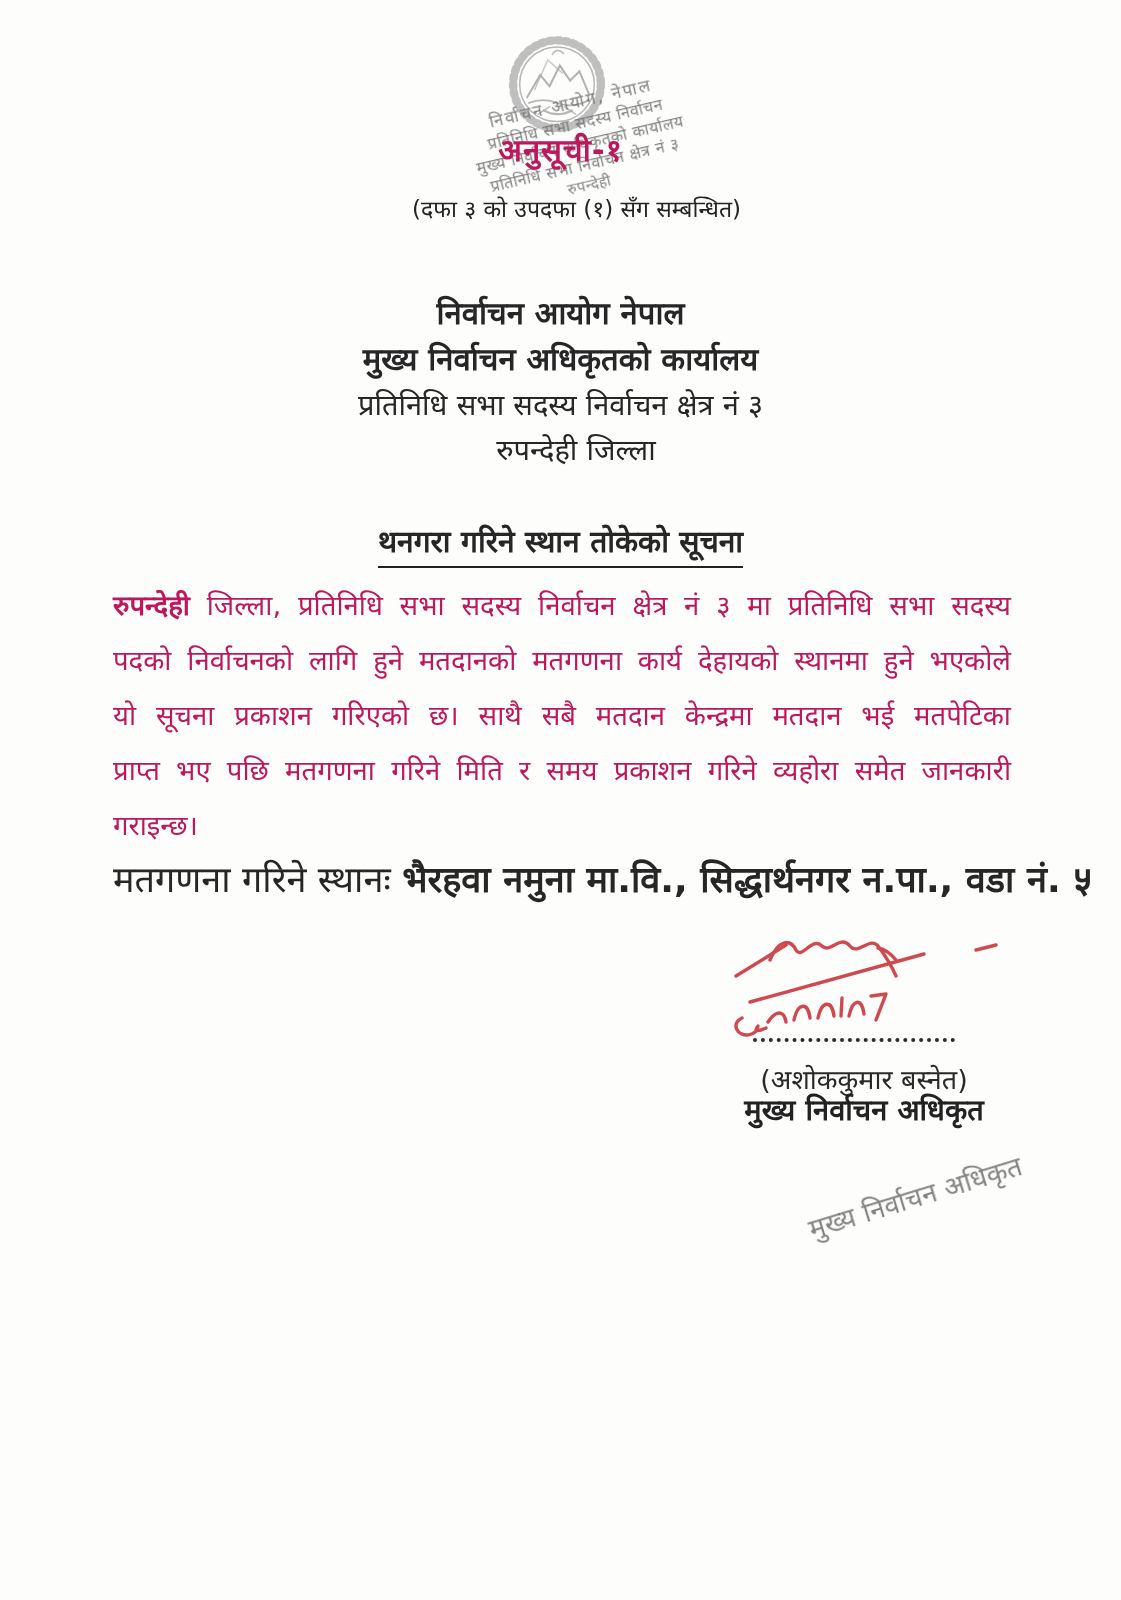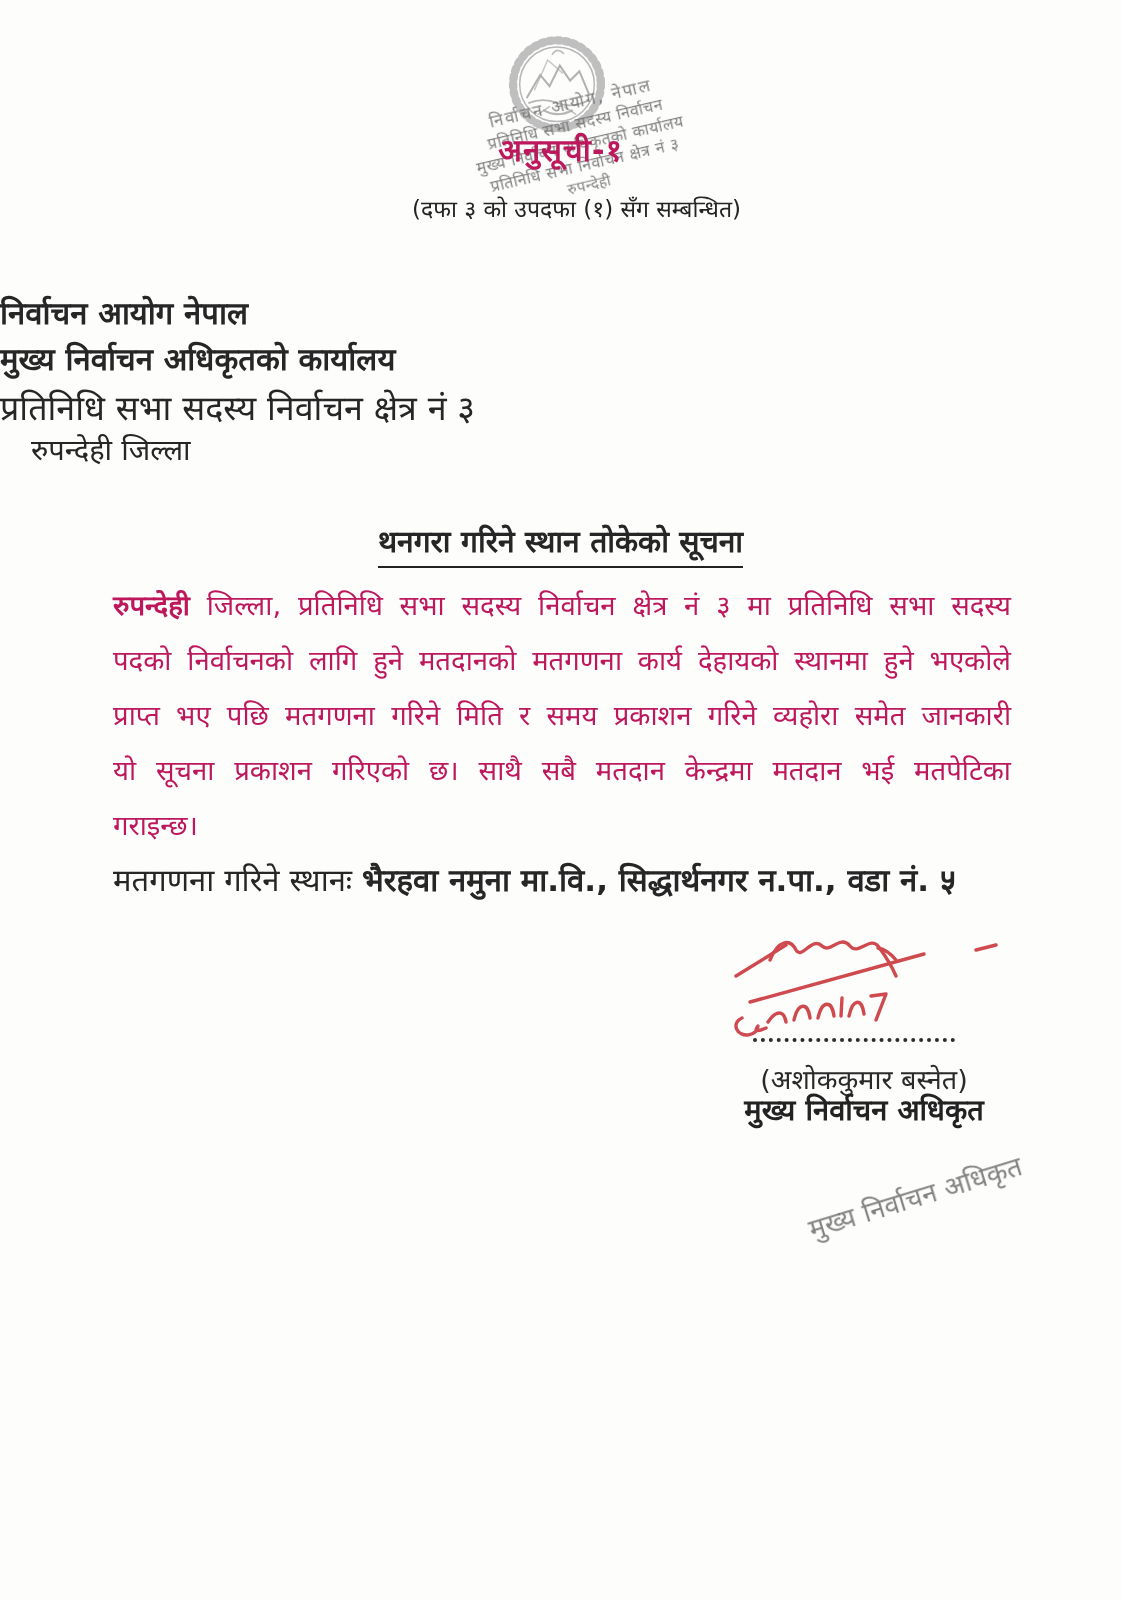--- a/index.html
+++ b/index.html
@@ -53,24 +53,24 @@
   .section-ref {
     position: absolute;
     left: 16px; top: 192px;
     width: 1121px;
     text-align: center;
     font-size: 23px;
     color: #242424;
     z-index: 2;
   }
   
-  .letterhead { position: absolute; left: 0; width: 1121px; text-align: left; }
+  .letterhead { position: absolute; left: 0; width: 1121px; text-align: center; }
   .lh-1 { top: 291px; font-size: 31px; font-weight: bold; }
   .lh-2 { top: 337px; font-size: 31px; font-weight: bold; }
-  .lh-3 { top: 384px; font-size: 34px; }
+  .lh-3 { top: 384px; font-size: 29px; }
   .lh-4 { top: 429px; font-size: 29px; padding-left: 31px; }
   
   .notice-title-wrap {
     position: absolute;
     left: 0; top: 520px;
     width: 1121px;
     text-align: center;
   }
   .notice-title {
     display: inline-block;
@@ -94,21 +94,21 @@
     text-align-last: justify;
     white-space: normal;
   }
   .body-line.last { text-align-last: left; }
   .lead-bold { font-weight: bold; }
   
   .location-line {
     position: absolute;
     left: 113px; top: 860px;
     width: 950px;
-    font-size: 31px;
+    font-size: 36px;
     line-height: 40px;
     white-space: nowrap;
   }
   .location-value { font-weight: bold; }
   
   .signature-svg {
     position: absolute;
     left: 728px; top: 918px;
     width: 278px; height: 140px;
     z-index: 3;
@@ -184,22 +184,22 @@
   <div class="letterhead lh-3">प्रतिनिधि सभा सदस्य निर्वाचन क्षेत्र नं ३</div>
   <div class="letterhead lh-4">रुपन्देही जिल्ला</div>
 
   <div class="notice-title-wrap">
     <span class="notice-title">थनगरा गरिने स्थान तोकेको सूचना</span>
   </div>
 
   <div class="body-para">
     <div class="body-line"><span class="lead-bold">रुपन्देही</span><span> जिल्ला, प्रतिनिधि सभा सदस्य निर्वाचन क्षेत्र नं ३ मा प्रतिनिधि सभा सदस्य</span></div>
     <div class="body-line">पदको निर्वाचनको लागि हुने मतदानको मतगणना कार्य देहायको स्थानमा हुने भएकोले</div>
+    <div class="body-line">यो सूचना प्रकाशन गरिएको छ।  साथै सबै मतदान केन्द्रमा मतदान भई मतपेटिका</div>
     <div class="body-line">प्राप्त भए पछि मतगणना गरिने मिति र समय प्रकाशन गरिने व्यहोरा समेत जानकारी</div>
-    <div class="body-line">यो सूचना प्रकाशन गरिएको छ।  साथै सबै मतदान केन्द्रमा मतदान भई मतपेटिका</div>
     <div class="body-line last">गराइन्छ।</div>
   </div>
 
   <div class="location-line">
     <span>मतगणना गरिने स्थानः </span><span class="location-value">भैरहवा नमुना मा.वि., सिद्धार्थनगर न.पा., वडा नं. ५</span>
   </div>
 
   <svg class="signature-svg" viewBox="0 0 278 140" aria-hidden="true">
     <g fill="none" stroke="#cb3b41" stroke-width="3.4" stroke-linecap="round" stroke-linejoin="round" opacity="0.92">
       <path d="M8,58 L58,27"></path>

